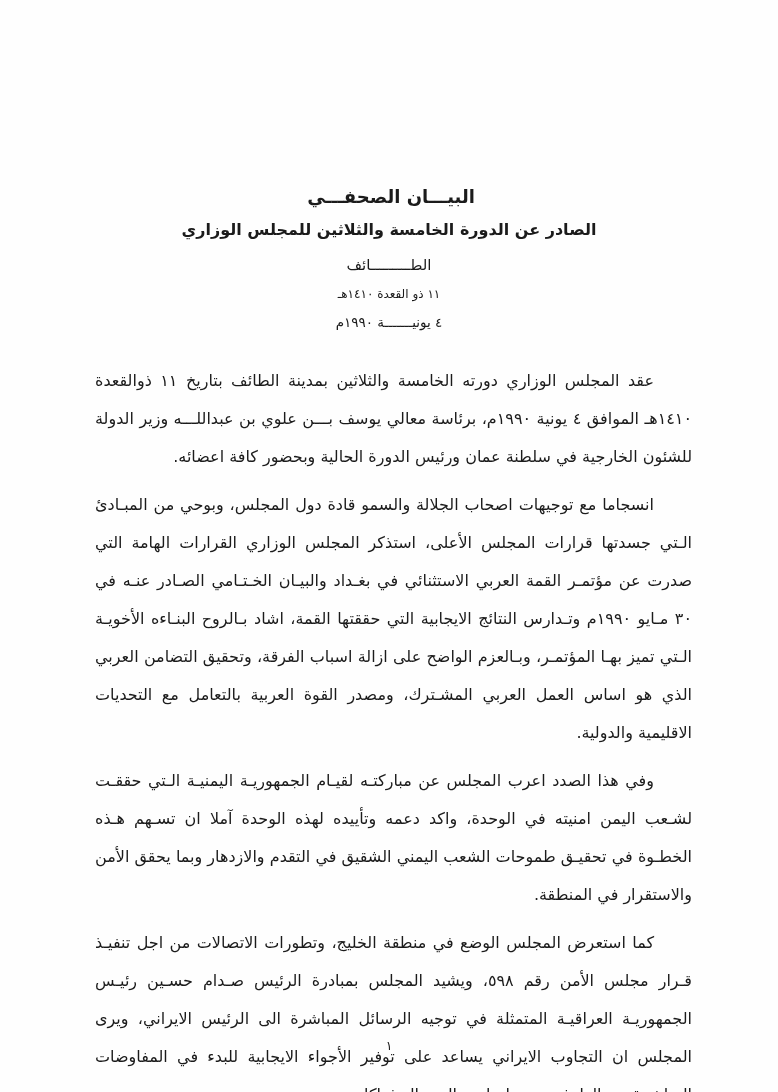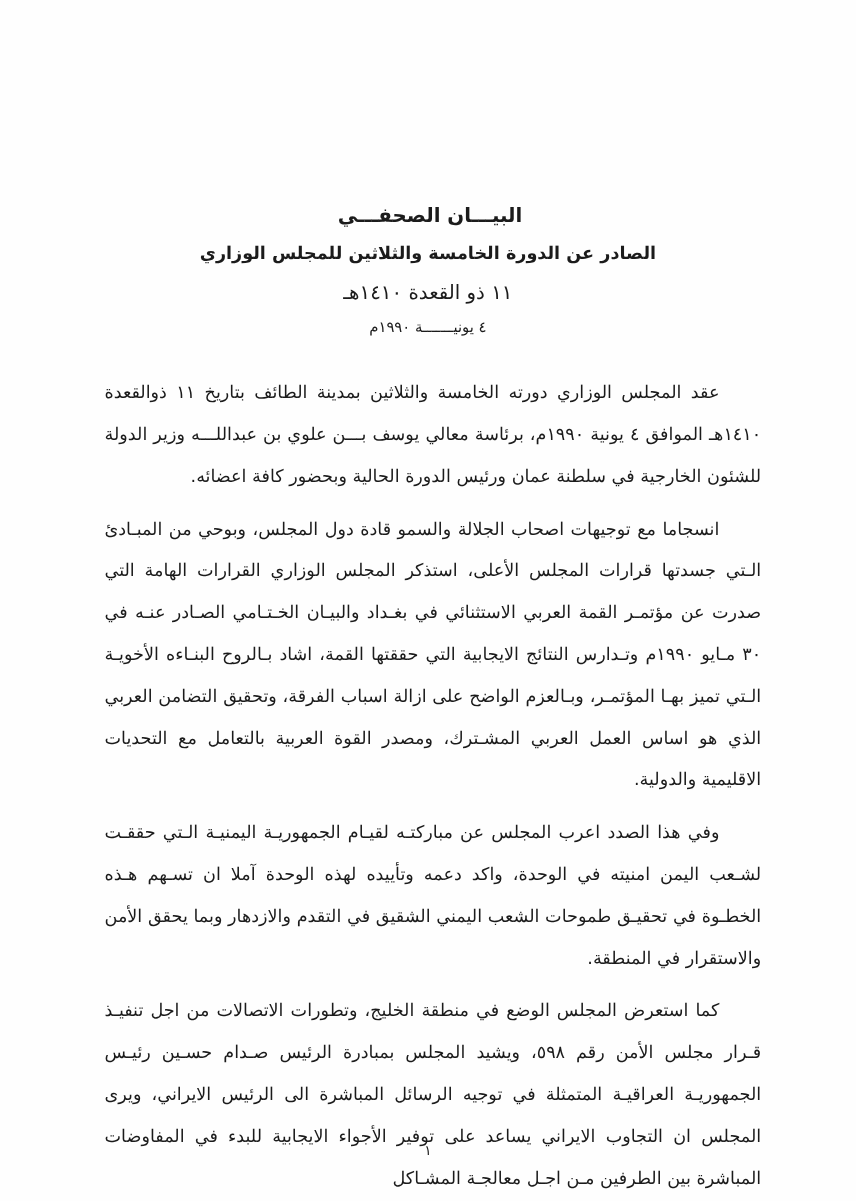--- a/index.html
+++ b/index.html
@@ -32,21 +32,21 @@
     margin: 0 0 17px 0;
     font-size: 16px;
     font-weight: bold;
   }
   .doc-place {
     margin: 0 0 13px 0;
     font-size: 15px;
   }
   .doc-date-hijri {
     margin: 0 0 13px 0;
-    font-size: 18px;
+    font-size: 12px;
     text-align: center;
   }
   .doc-date-greg {
     margin: 0;
     font-size: 13.5px;
   }
   .doc-body {
     margin: 32px 86px 0 95px;
     font-size: 16px;
     line-height: 38px;
@@ -70,20 +70,21 @@
   }
 </style>
 </head>
 <body>
 
 <div class="page">
 
   <header class="doc-header">
     <h1 class="doc-title">البيـــان الصحفـــي</h1>
     <h2 class="doc-subtitle">الصادر عن الدورة الخامسة والثلاثين للمجلس الوزاري</h2>
+    <div class="doc-place">الطـــــــــائف</div>
     <div class="doc-date-hijri">١١ ذو القعدة ١٤١٠هـ</div>
     <div class="doc-date-greg">٤ يونيـــــــة ١٩٩٠م</div>
   </header>
 
   <main class="doc-body">
     <p>عقد المجلس الوزاري دورته الخامسة والثلاثين بمدينة الطائف بتاريخ ١١ ذوالقعدة ١٤١٠هـ الموافق ٤ يونية ١٩٩٠م، برئاسة معالي يوسف بـــن علوي بن عبداللـــه وزير الدولة للشئون الخارجية في سلطنة عمان ورئيس الدورة الحالية وبحضور كافة اعضائه.</p>
     <p>انسجاما مع توجيهات اصحاب الجلالة والسمو قادة دول المجلس، وبوحي من المبـادئ الـتي جسدتها قرارات المجلس الأعلى، استذكر المجلس الوزاري القرارات الهامة التي صدرت عن مؤتمـر القمة العربي الاستثنائي في بغـداد والبيـان الخـتـامي الصـادر عنـه في ٣٠ مـايو ١٩٩٠م وتـدارس النتائج الايجابية التي حققتها القمة، اشاد بـالروح البنـاءه الأخويـة الـتي تميز بهـا المؤتمـر، وبـالعزم الواضح على ازالة اسباب الفرقة، وتحقيق التضامن العربي الذي هو اساس العمل العربي المشـترك، ومصدر القوة العربية بالتعامل مع التحديات الاقليمية والدولية.</p>
     <p>وفي هذا الصدد اعرب المجلس عن مباركتـه لقيـام الجمهوريـة اليمنيـة الـتي حققـت لشـعب اليمن امنيته في الوحدة، واكد دعمه وتأييده لهذه الوحدة آملا ان تسـهم هـذه الخطـوة في تحقيـق طموحات الشعب اليمني الشقيق في التقدم والازدهار وبما يحقق الأمن والاستقرار في المنطقة.</p>
     <p>كما استعرض المجلس الوضع في منطقة الخليج، وتطورات الاتصالات من اجل تنفيـذ قـرار مجلس الأمن رقم ٥٩٨، ويشيد المجلس بمبادرة الرئيس صـدام حسـين رئيـس الجمهوريـة العراقيـة المتمثلة في توجيه الرسائل المباشرة الى الرئيس الايراني، ويرى المجلس ان التجاوب الايراني يساعد على توفير الأجواء الايجابية للبدء في المفاوضات المباشرة بين الطرفين مـن اجـل معالجـة المشـاكل</p>
   </main>

